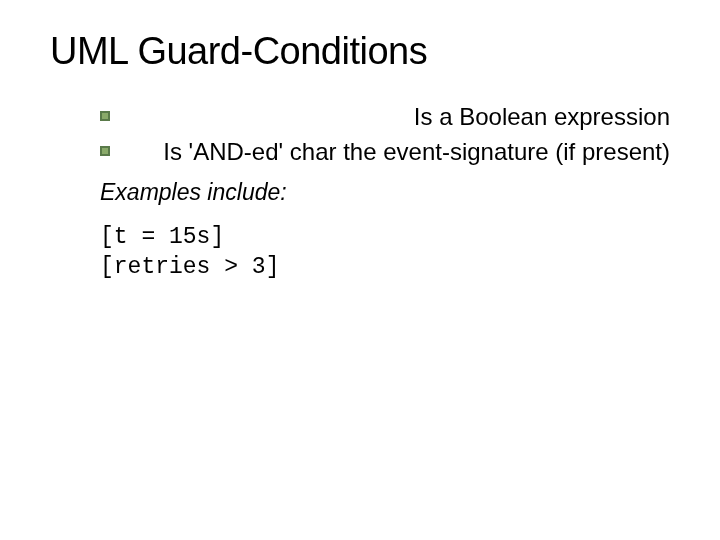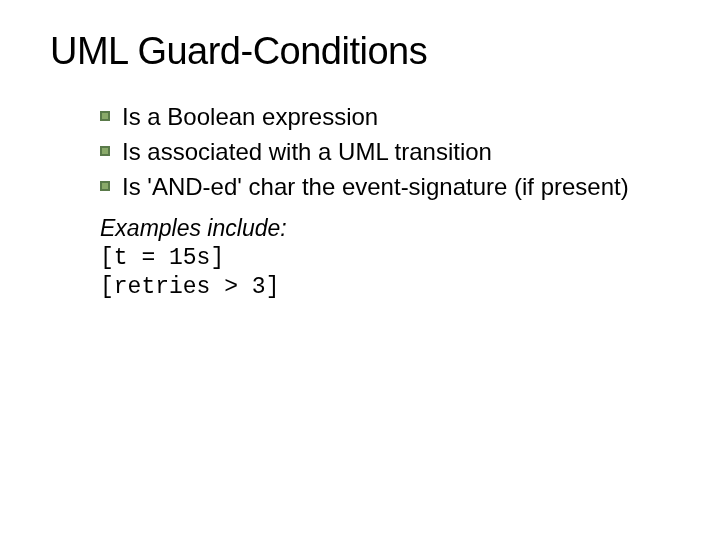--- a/index.html
+++ b/index.html
@@ -25,41 +25,42 @@
     .bullet-list {
       margin-left: 50px;
       margin-bottom: 12px;
     }
     .bullet-item {
       display: flex;
       align-items: flex-start;
       margin-bottom: 4px;
       font-size: 24px;
       line-height: 1.3;
+      text-align: right;
     }
     .bullet-icon {
       width: 10px;
       height: 10px;
       margin-right: 12px;
       margin-top: 10px;
       flex-shrink: 0;
     }
     .bullet-icon svg {
       display: block;
       width: 100%;
       height: 100%;
     }
     .bullet-text {
       flex: 1;
     }
     .examples-label {
       font-size: 23px;
       font-style: italic;
       margin-left: 50px;
-      margin-bottom: 2px;
+      margin-bottom: 17px;
     }
     .code-examples {
       margin-left: 50px;
     }
     .code-line {
       font-family: Liberation Mono, monospace;
       font-size: 23px;
       line-height: 1.28;
       white-space: pre;
     }
@@ -79,29 +80,20 @@
     </span>
     <span class="bullet-text">Is a Boolean expression</span>
   </div>
   <div class="bullet-item">
     <span class="bullet-icon">
       <svg viewBox="0 0 10 10">
           <rect x="0" y="0" width="10" height="10" fill="#5a7a4a"></rect>
           <rect x="2" y="2" width="6" height="6" fill="#8aaa6a"></rect>
         </svg>
     </span>
-    <span class="bullet-text">Is associated with a UML transition</span>
-  </div>
-  <div class="bullet-item">
-    <span class="bullet-icon">
-      <svg viewBox="0 0 10 10">
-          <rect x="0" y="0" width="10" height="10" fill="#5a7a4a"></rect>
-          <rect x="2" y="2" width="6" height="6" fill="#8aaa6a"></rect>
-        </svg>
-    </span>
     <span class="bullet-text">Is 'AND-ed' char the event-signature (if present)</span>
   </div>
 </div>
 
 <div class="examples-label">Examples include:</div>
 
 <div class="code-examples">
   <div class="code-line">[t = 15s]</div>
   <div class="code-line">[retries &gt; 3]</div>
 </div>

